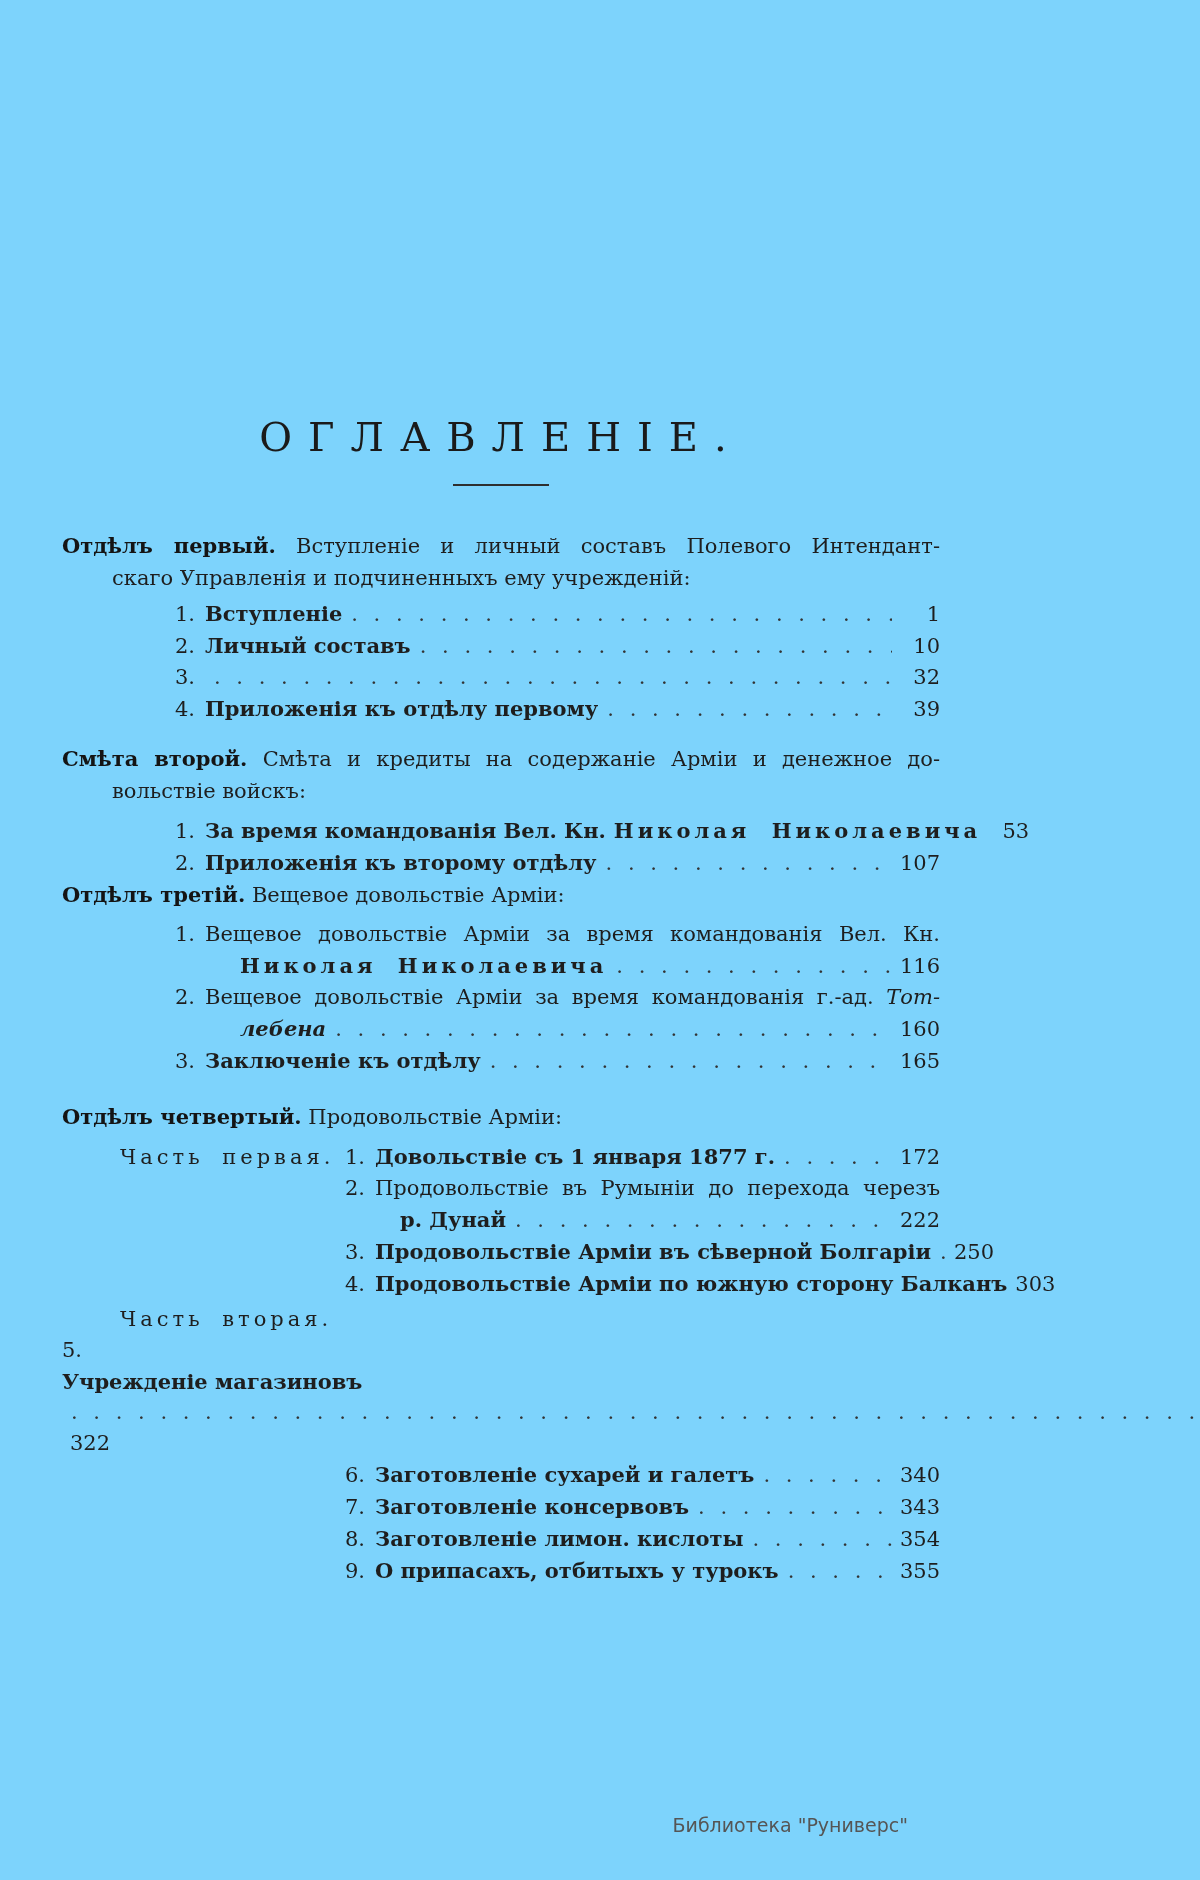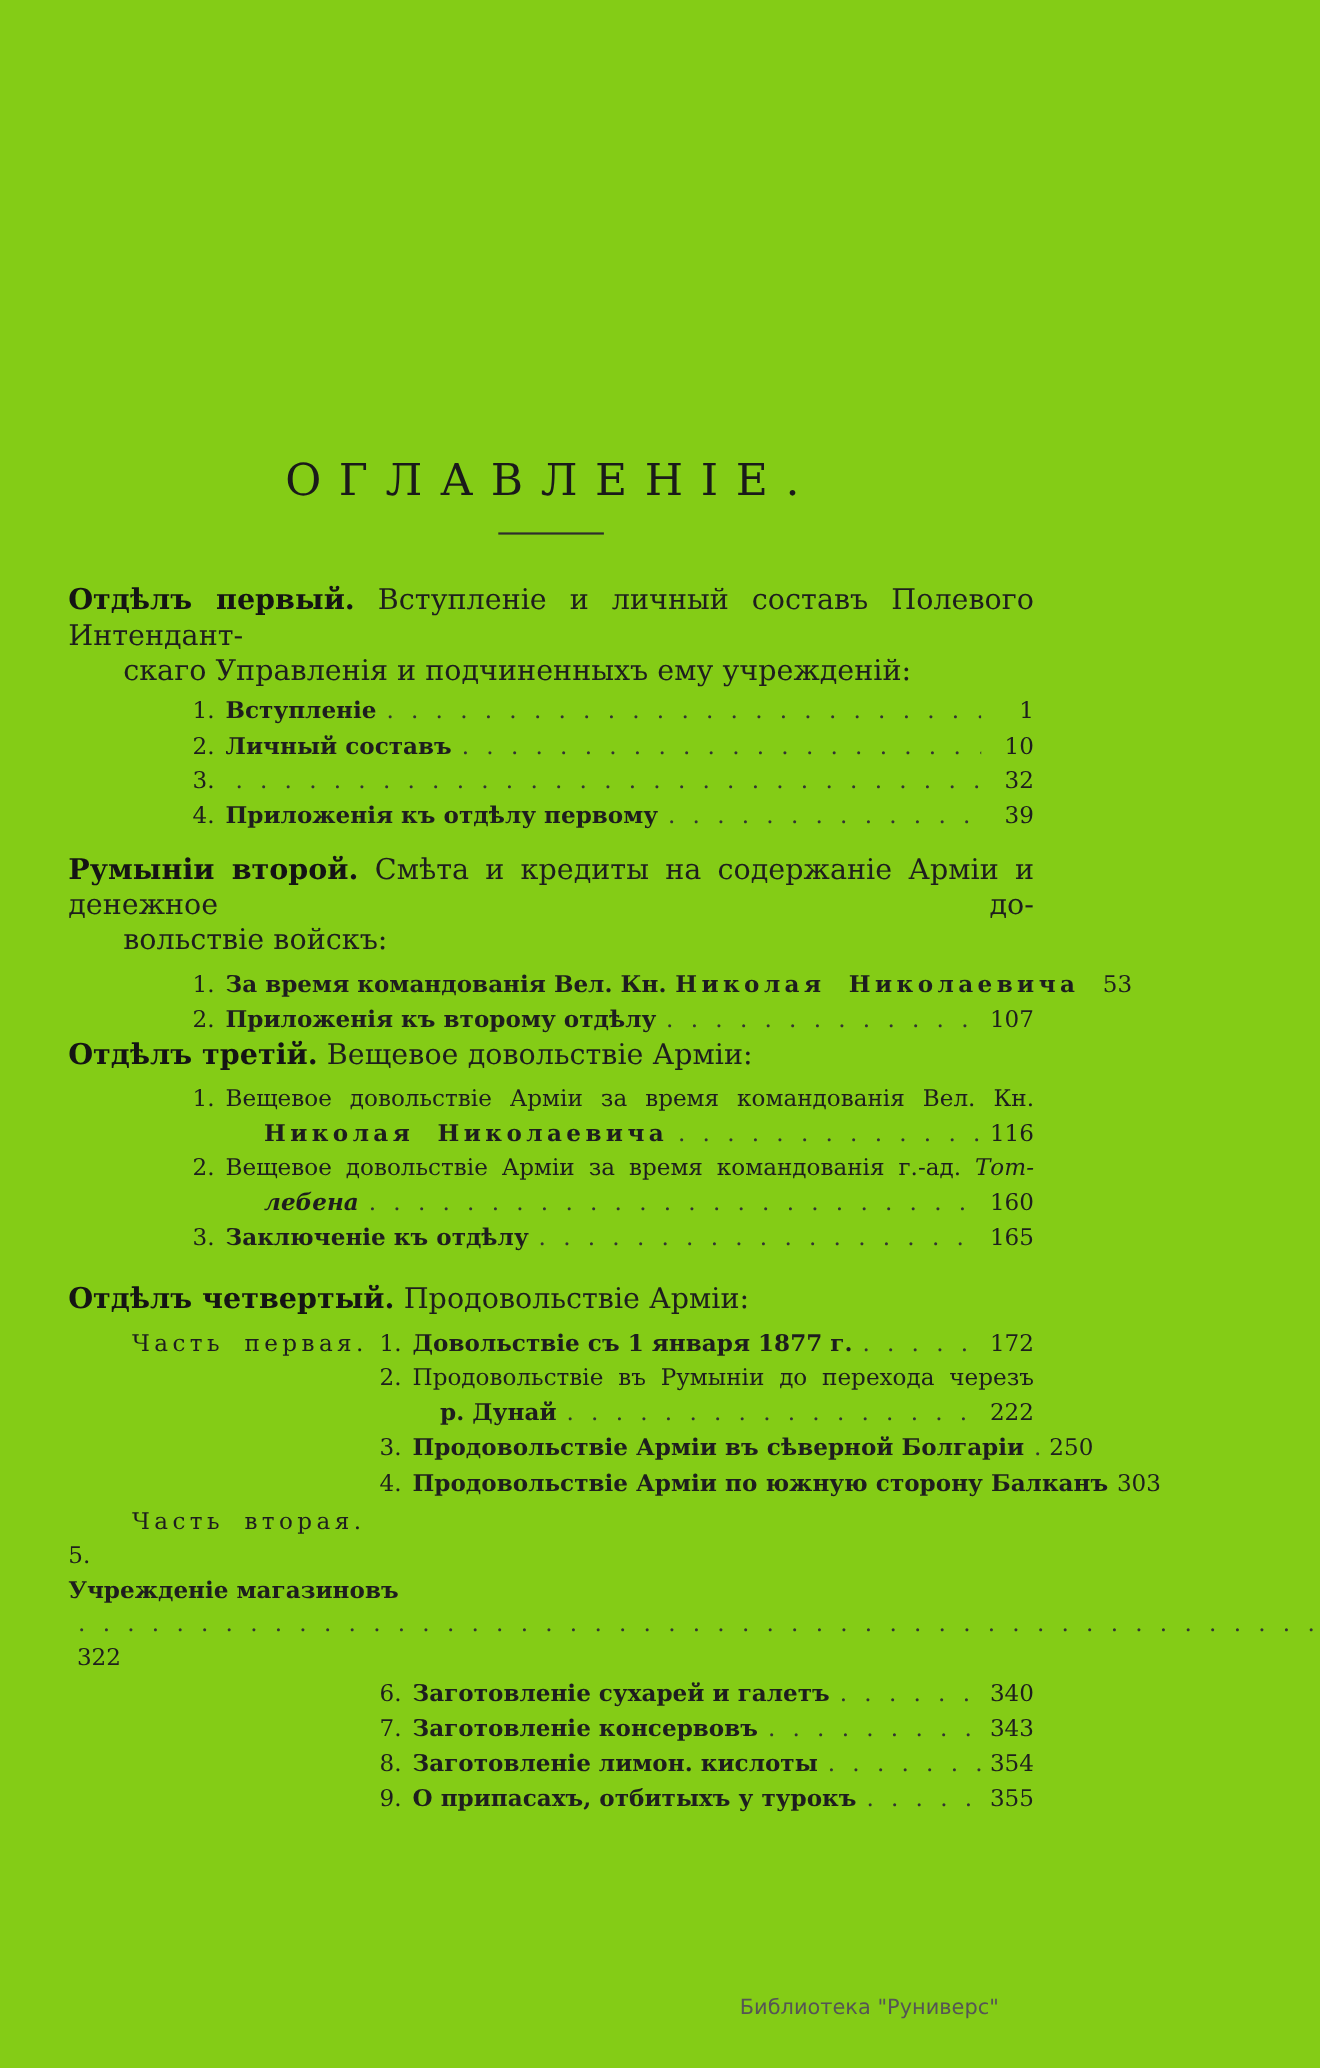--- a/index.html
+++ b/index.html
@@ -1,20 +1,20 @@
 <!DOCTYPE html>
 <html><head>
 <meta charset="utf-8">
 <style>
   html,body { margin:0; padding:0; background:#e8e8e8; }
   .page {
     position:relative;
     width:1200px; height:1880px;
     margin:0 auto;
-    background:#84cc16;
+    background:#7dd3fc;
     font-family:"DejaVu Serif", serif;
     color:#1e1e1e;
     overflow:hidden;
   }
   .content {
     position:absolute;
     left:62px; top:414px;
     width:878px;
   }
   .title {
@@ -22,21 +22,21 @@
     font-size:40px;
     letter-spacing:16px;
     color:#1a1a1a;
     white-space:nowrap;
   }
   .rule {
     width:96px; height:2px;
     background:#2e2e2e;
     margin:24px auto 0 auto;
   }
-  .sec-head { font-size:26px; line-height:32px; }
+  .sec-head { font-size:21px; line-height:32px; }
   .sec-head b { font-weight:bold; color:#141414; }
   .mt-s1 { margin-top:44px; }
   .mt-s2 { margin-top:18px; }
   .mt-s3 { }
   .mt-s4 { margin-top:24px; }
   .just { text-align:justify; text-align-last:justify; }
   .hline2 { padding-left:50px; }
   .str-label {
     text-align:right;
     font-size:19px;
@@ -125,21 +125,21 @@
       </div>
       <div class="row ind">
         <span class="num">4.</span>
         <span class="txt">Приложенія къ отдѣлу первому</span>
         <span class="dots">. . . . . . . . . . . . . . . . . . . . . . . . . . . . . . . . . . . . . . . . . . . . . . . . . . . . . . . . . . . .</span>
         <span class="pg">39</span>
       </div>
     </div>
 
     <div class="sec-head mt-s2">
-      <div class="just"><b>Румыніи второй.</b> <span>Смѣта и кредиты на содержаніе Арміи и денежное до-</span></div>
+      <div class="just"><b>Смѣта второй.</b> <span>Смѣта и кредиты на содержаніе Арміи и денежное до-</span></div>
       <div class="hline2">вольствіе войскъ:</div>
     </div>
 
     <div class="entries entries2">
       <div class="row ind">
         <span class="num">1.</span>
         <span class="txt">За время командованія Вел. Кн.</span>
         <span class="txt sp" style="padding-left:8px;">Николая Николаевича</span>
         <span class="fill"></span>
         <span class="pg">53</span>

